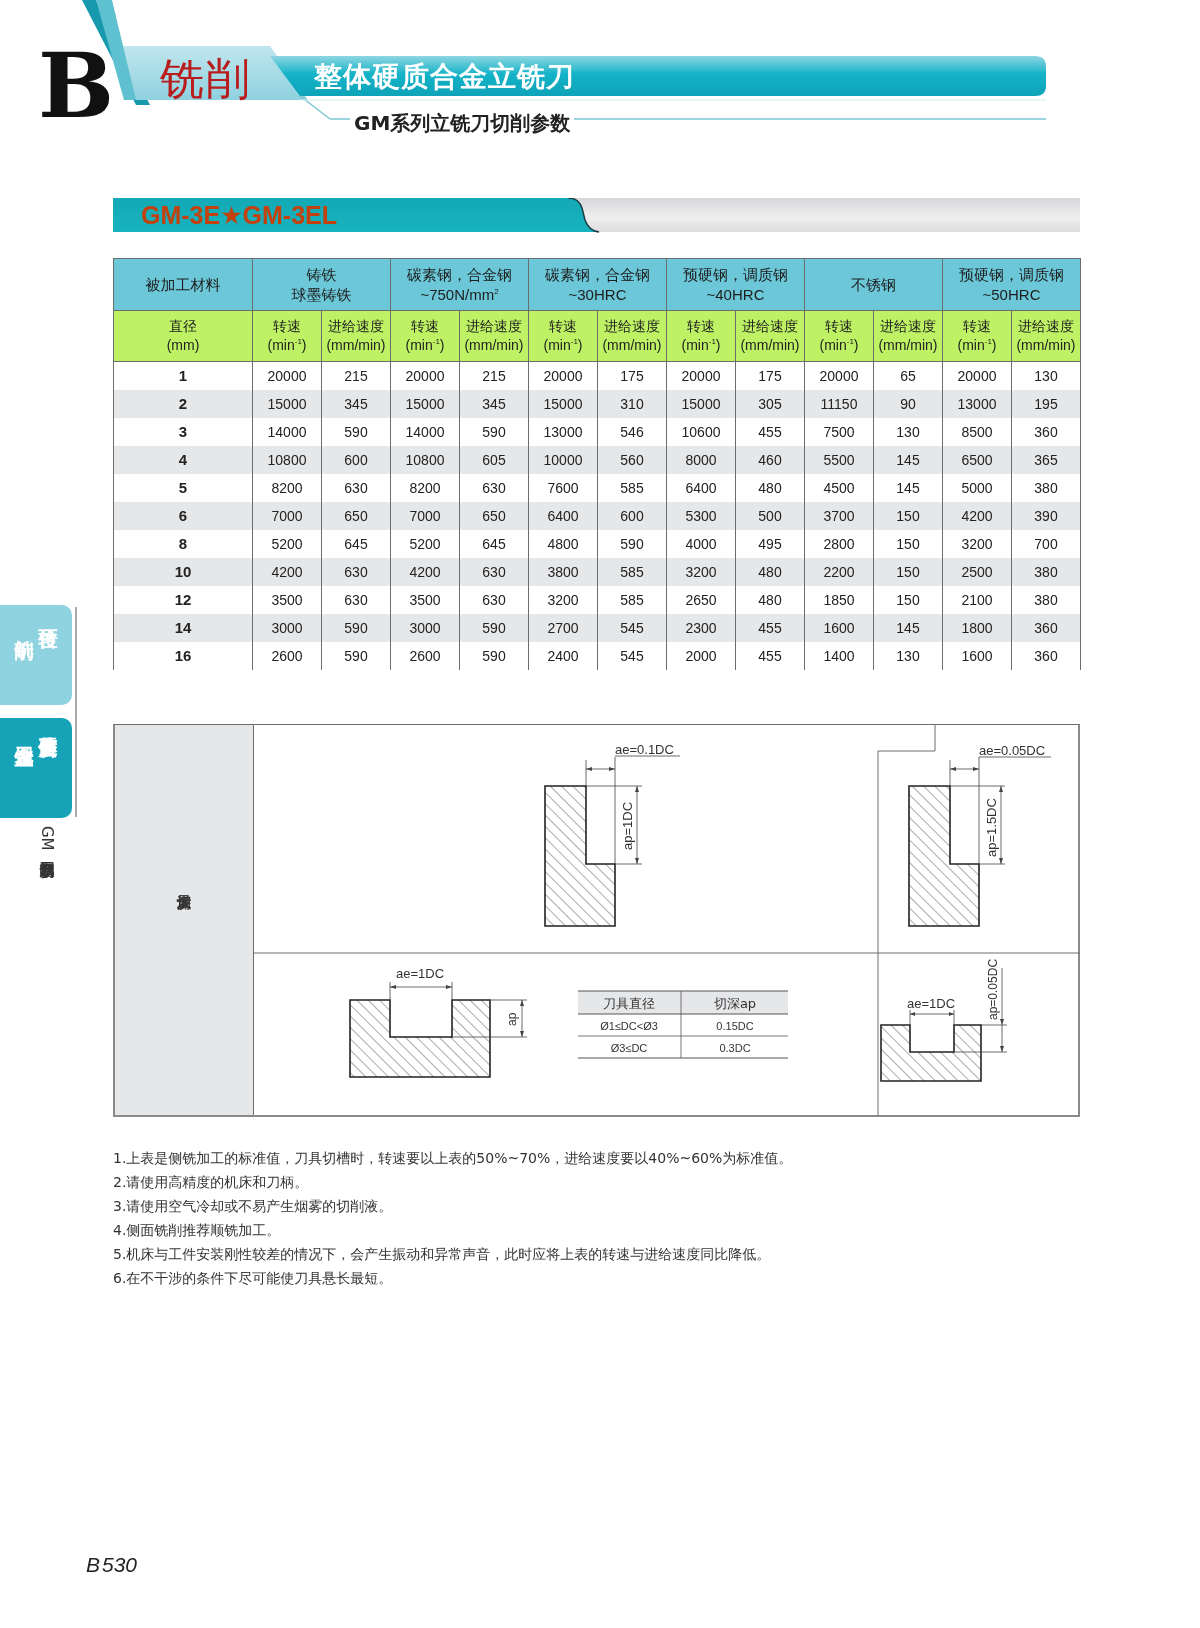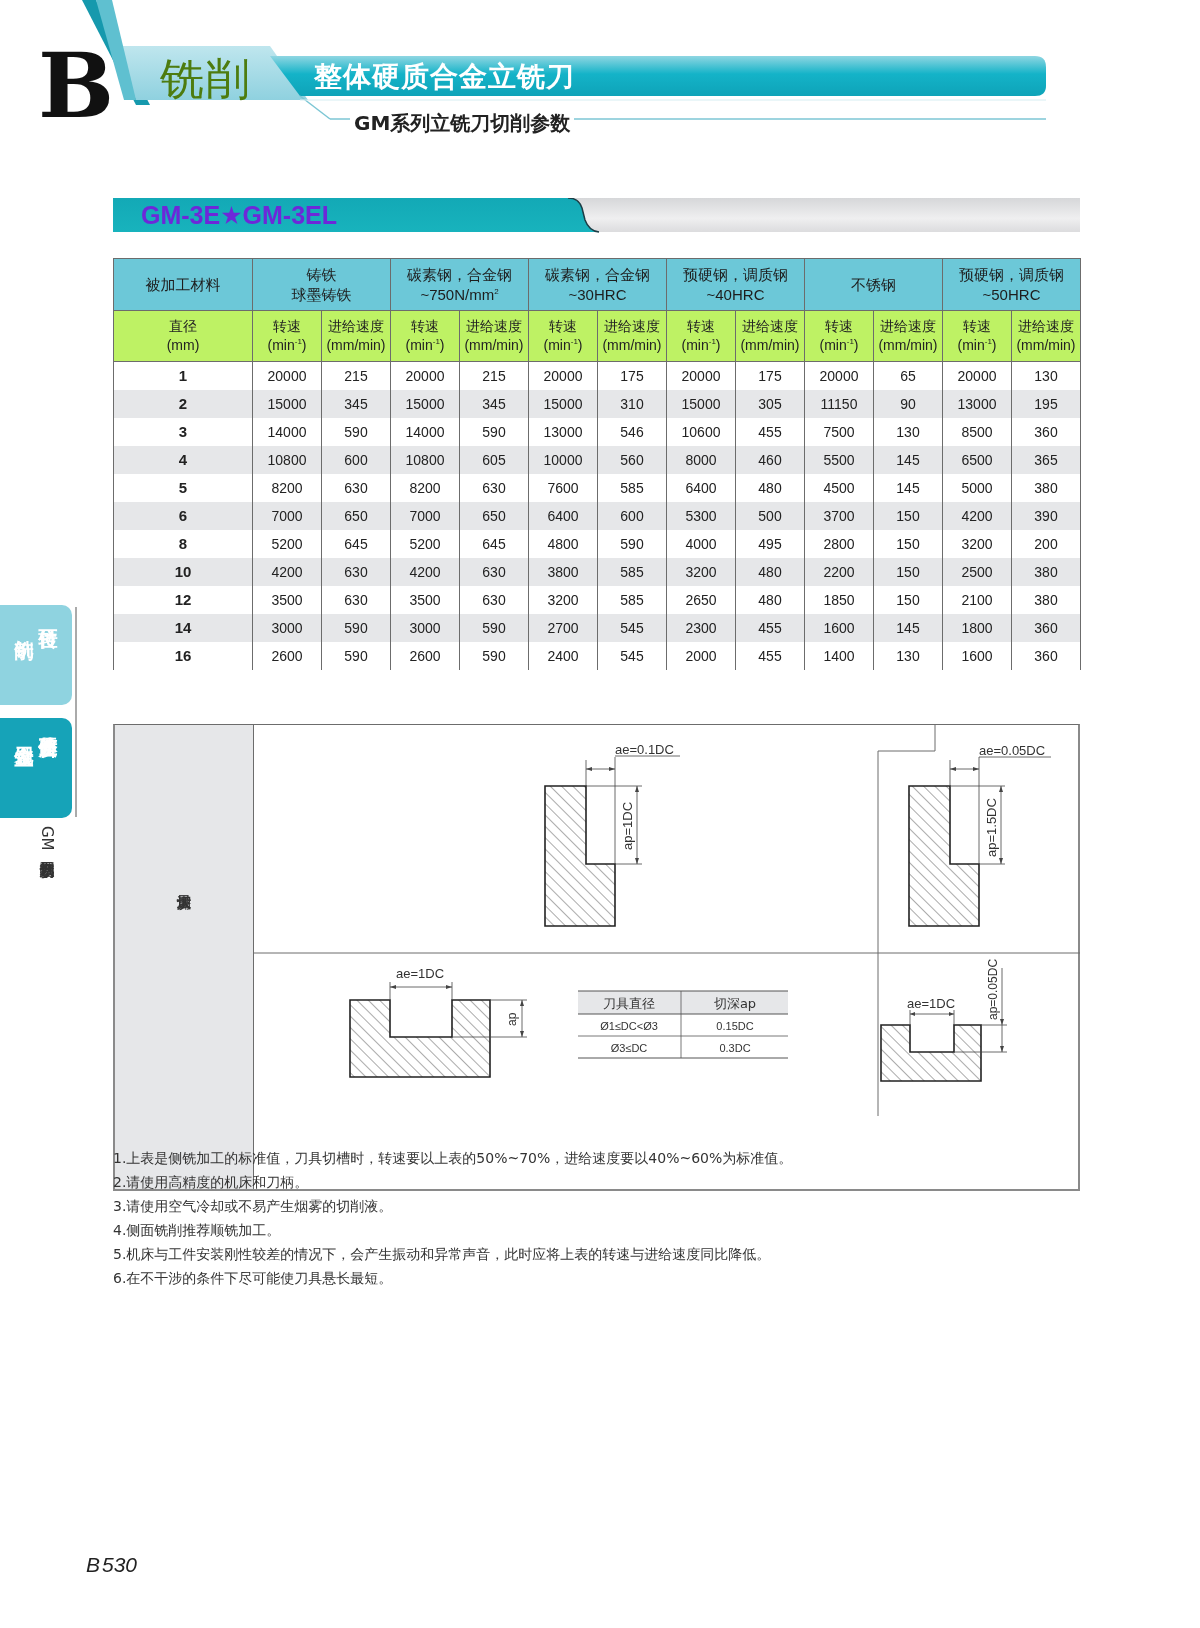--- a/index.html
+++ b/index.html
@@ -4,45 +4,45 @@
 <style>
   * { box-sizing: border-box; margin: 0; padding: 0; }
   body { width: 1200px; height: 1628px; background: #ffffff; position: relative; overflow: hidden;
          font-family: "DejaVu Sans", "Liberation Sans", sans-serif; color: #222; }
 
   
   .hdr { position: absolute; left: 0; top: 0; width: 1200px; height: 150px; }
   .hdr-slash { position: absolute; left: 0; top: 0; }
   .hdr-b { position: absolute; left: 38px; top: 40px; font-family: "DejaVu Serif", "Liberation Serif", serif;
            font-size: 90px; font-weight: bold; color: #111; line-height: 1; }
-  .hdr-cat { position: absolute; left: 160px; top: 50px; font-size: 44px; color: #4d7c0f; letter-spacing: 2px; }
+  .hdr-cat { position: absolute; left: 160px; top: 50px; font-size: 44px; color: #b91c1c; letter-spacing: 2px; }
   .hdr-title { position: absolute; left: 314px; top: 58px; font-size: 28px; font-weight: bold; color: #fff;
                letter-spacing: 1px; text-align: right; }
   .hdr-sub { position: absolute; left: 350px; top: 110px; font-size: 20px; font-weight: bold; color: #222;
              background: #fff; padding: 0 4px; }
 
   
   .banner { position: absolute; left: 113px; top: 198px; width: 967px; height: 36px; }
-  .banner-label { position: absolute; left: 28px; top: 3px; font-size: 25px; font-weight: bold; color: #6d28d9;
+  .banner-label { position: absolute; left: 28px; top: 3px; font-size: 25px; font-weight: bold; color: #c2410c;
                   font-family: "Liberation Sans", "DejaVu Sans", sans-serif; }
 
   
   .tbl { position: absolute; left: 113px; top: 258px; width: 967px; border-collapse: collapse;
          font-family: "Liberation Sans", "DejaVu Sans", sans-serif; table-layout: fixed; }
   .tbl td, .tbl th { border: 1px solid #6c6c6c; text-align: center; vertical-align: middle; font-weight: normal; }
   .tbl .hrow1 th { background: #6cc8d8; height: 52px; font-size: 15px; line-height: 20px; color: #1d1d1d; }
   .tbl .hrow2 th { background: #bef264; height: 51px; font-size: 14px; line-height: 19px; color: #222; }
   .tbl .drow td { height: 28px; font-size: 14px; color: #222; border-top: none; border-bottom: none; }
   .tbl .drow.alt td { background: #e6e7e9; }
   .tbl .drow td.dia { font-weight: bold; font-size: 15px; }
   .tbl .drow.last td { border-bottom: 1px solid #6c6c6c; }
   sup { font-size: 8px; vertical-align: super; line-height: 0; }
 
   
-  .depth { position: absolute; left: 113px; top: 724px; width: 967px; height: 467px;
+  .depth { position: absolute; left: 113px; top: 724px; width: 967px; height: 393px;
            border: 2px solid #8a8a8a; border-top: 1px solid #6c6c6c; background: #fff; }
   .depth-label { position: absolute; left: 0; top: 0; width: 139px; height: 100%; background: #e6e7e9;
                  border-right: 1px solid #6c6c6c; }
   .depth-label span { position: absolute; left: 60px; top: 158px; width: 18px; font-size: 15px; line-height: 19px;
                       color: #333; writing-mode: vertical-rl; letter-spacing: 0; }
   .diag { position: absolute; }
 
   
   .notes { position: absolute; left: 113px; top: 1146px; font-size: 14px; color: #333; line-height: 24px; }
 
@@ -243,21 +243,21 @@
         <td>645</td>
         <td>5200</td>
         <td>645</td>
         <td>4800</td>
         <td>590</td>
         <td>4000</td>
         <td>495</td>
         <td>2800</td>
         <td>150</td>
         <td>3200</td>
-        <td>200</td>
+        <td>700</td>
       </tr>
       <tr class="drow alt">
         <td class="dia">10</td>
         <td>4200</td>
         <td>630</td>
         <td>4200</td>
         <td>630</td>
         <td>3800</td>
         <td>585</td>
         <td>3200</td>

